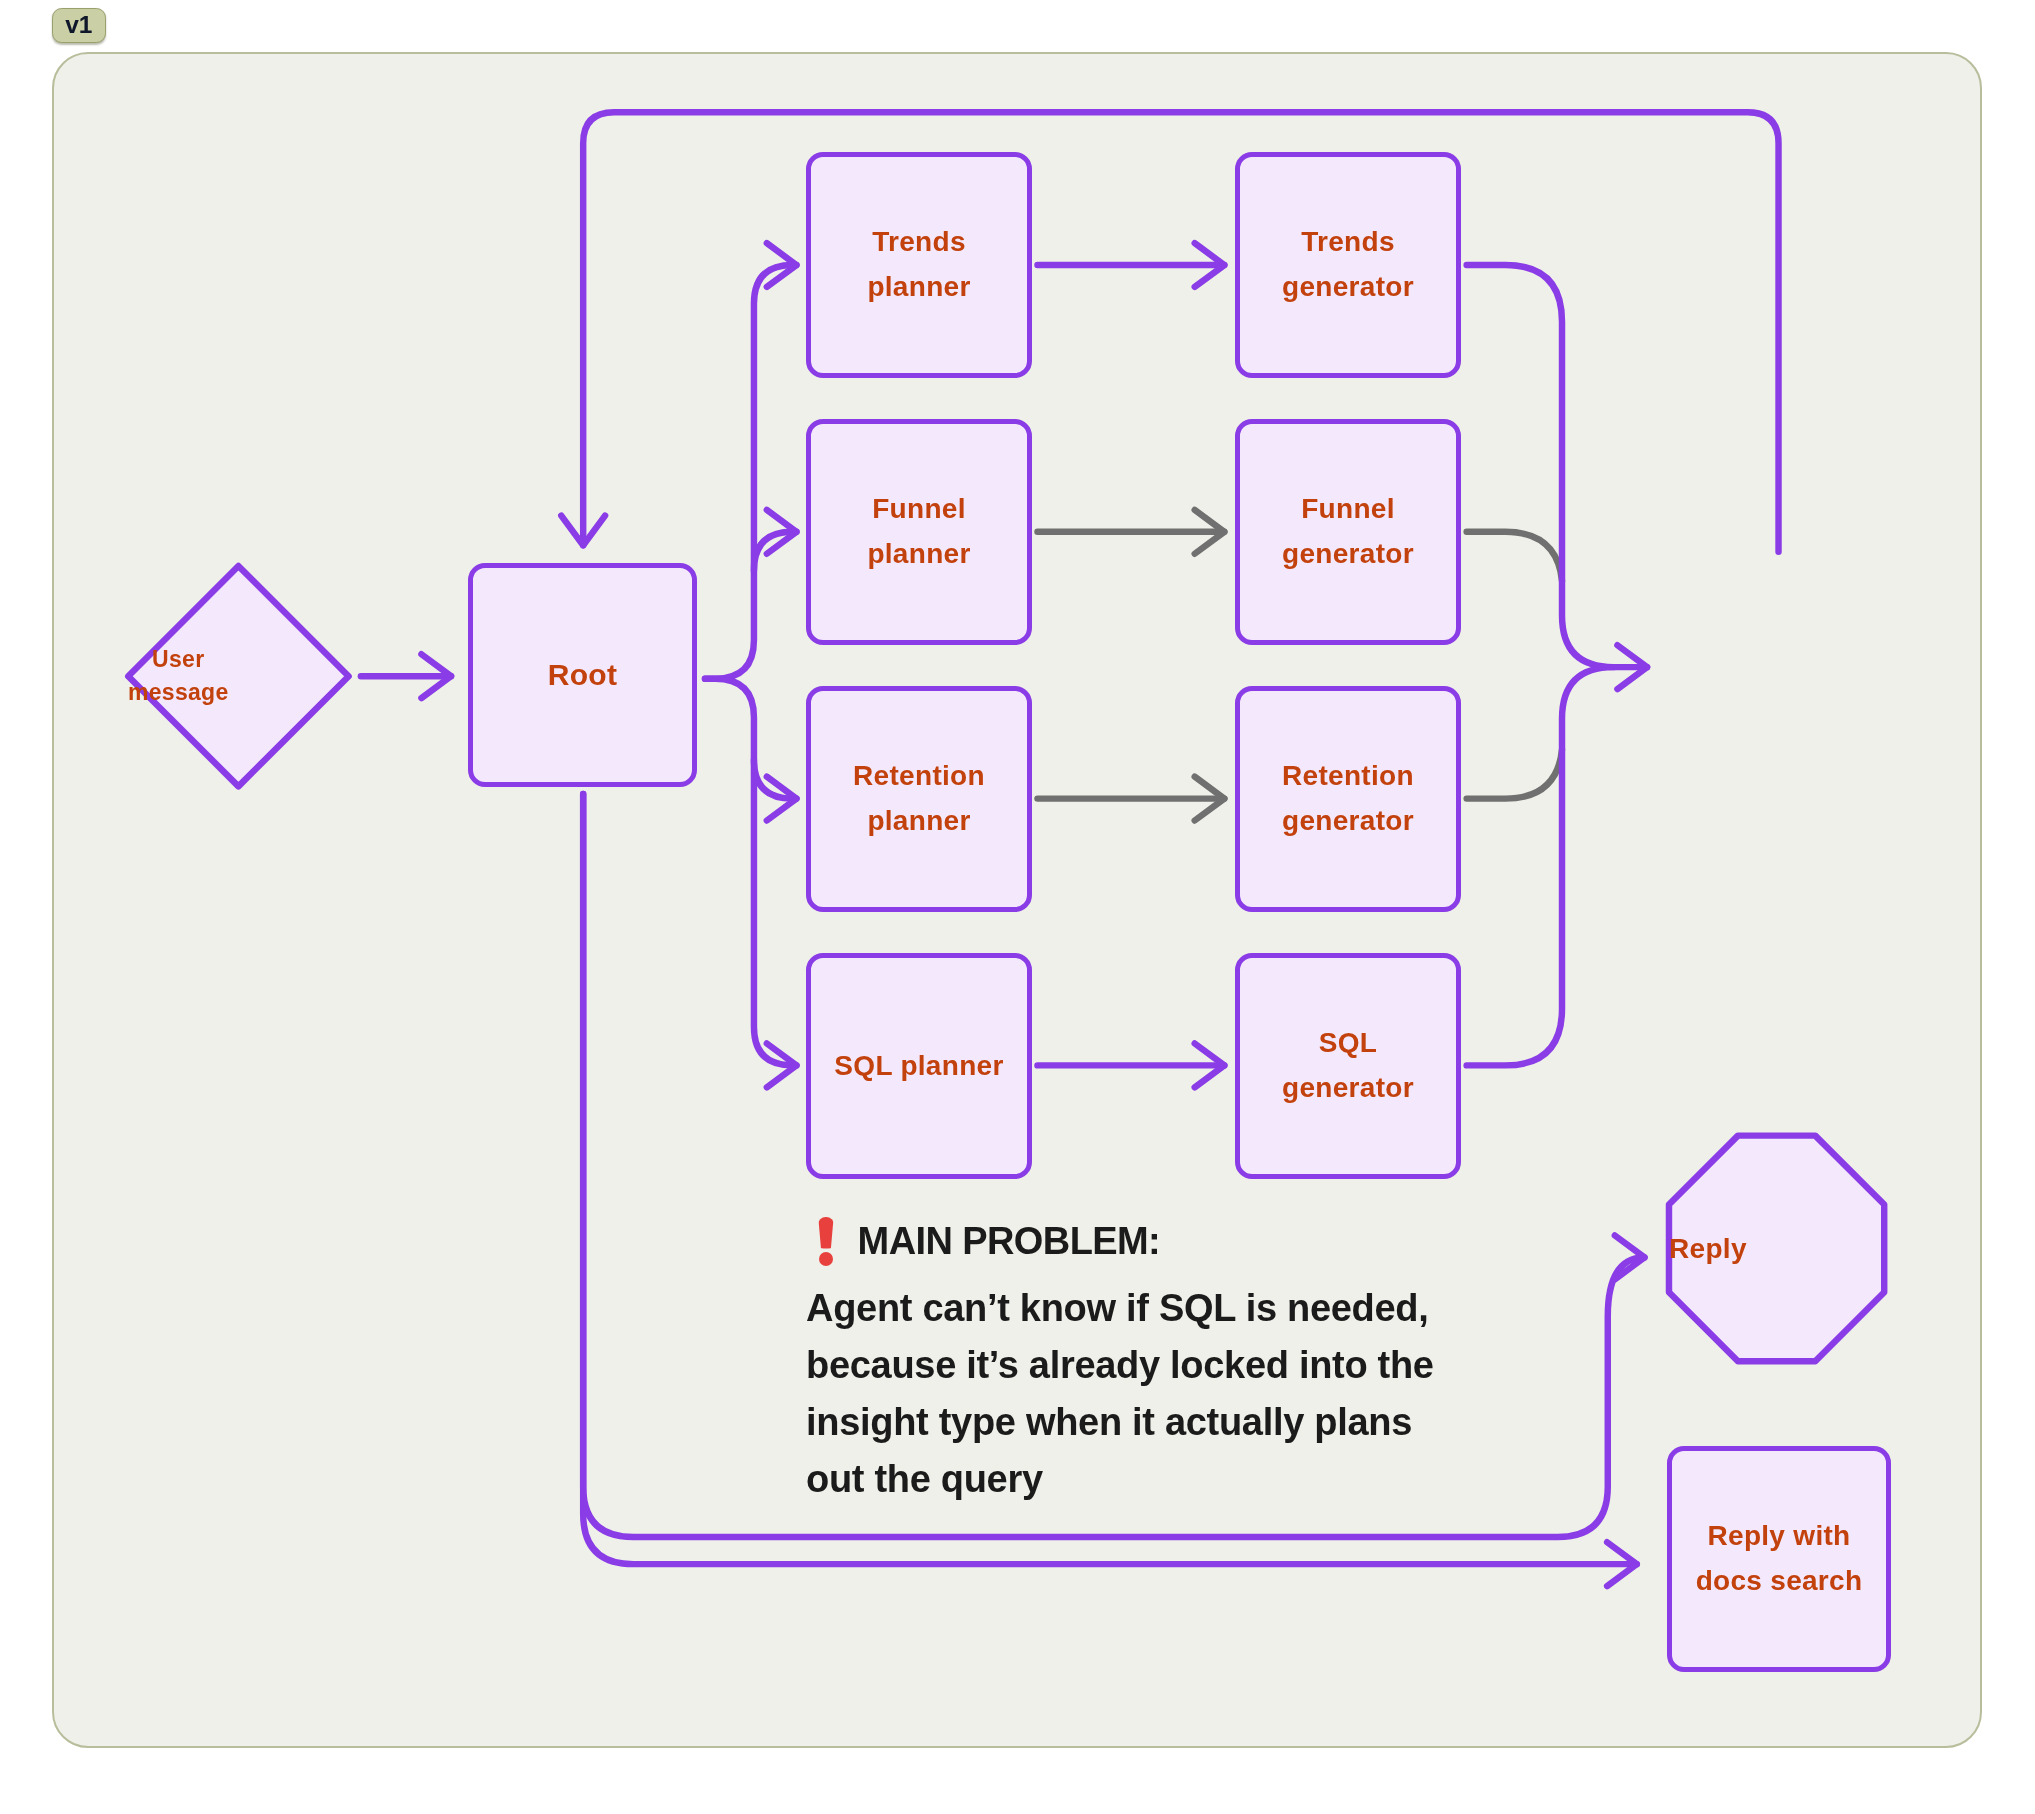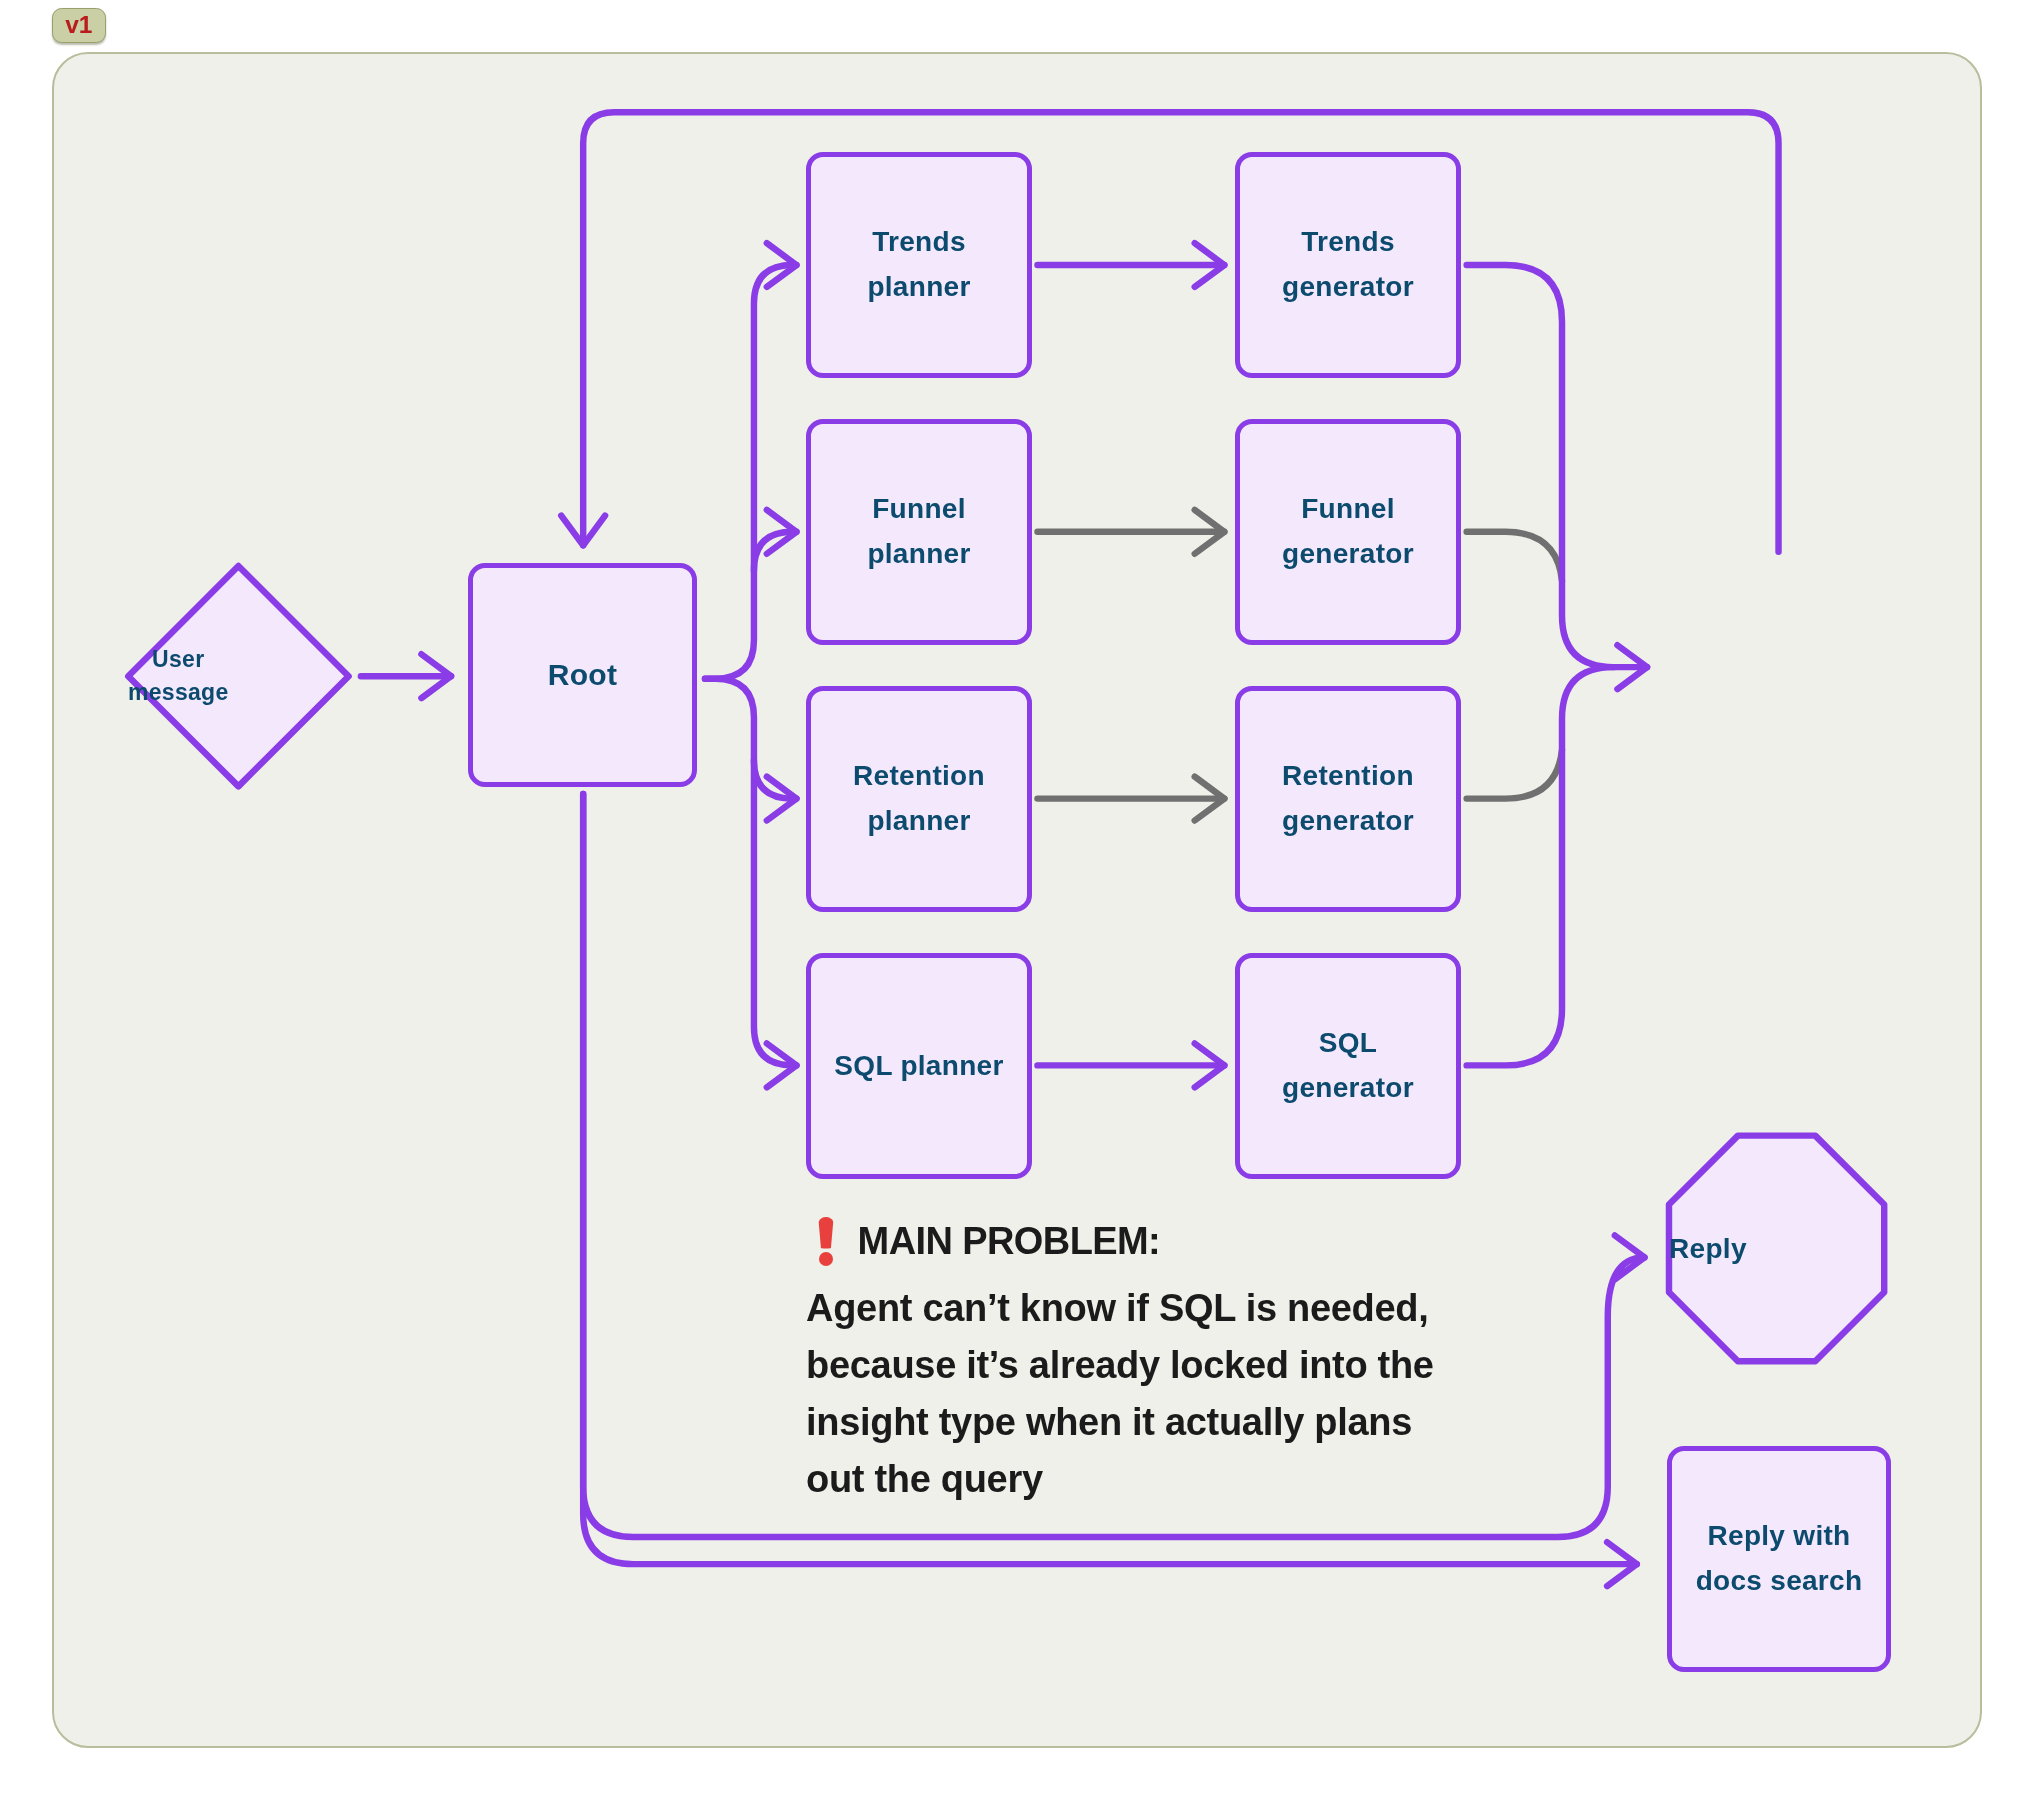--- a/index.html
+++ b/index.html
@@ -1,34 +1,34 @@
 <!DOCTYPE html>
 <html style="font-size:10.3px"><head>
 <meta charset="utf-8">
 <style>
   html,body{margin:0;padding:0;background:#ffffff;width:2035px;height:1815px;
     font-family:"Liberation Sans", sans-serif;}
   #screen{position:relative;width:2035px;height:1815px;overflow:hidden;background:#ffffff;}
 
   
   .badge{position:absolute;left:52px;top:7.7px;background:#cbcfa5;border:1.3px solid #9aa06c;
-    border-radius:9.7px;padding:2.6px 12.2px;font-size:24.5px;font-weight:600;color:#b91c1c;
+    border-radius:9.7px;padding:2.6px 12.2px;font-size:24.5px;font-weight:600;color:#0f172a;
     box-shadow:0 1.3px 1.9px rgba(60,65,30,.35);}
 
   
   .canvas{position:absolute;left:52px;top:52px;width:1930px;height:1696px;background:#eff0e9;
     border:2.6px solid #b8bd9c;border-radius:36px;box-sizing:border-box;}
 
   
   svg.edges{position:absolute;left:0;top:0;width:2035px;height:1815px;}
 
   
   .node{position:absolute;background:#f4e9fc;border:5.8px solid #8a3ce6;border-radius:17px;
     box-sizing:border-box;display:flex;align-items:center;justify-content:center;}
-  .lbl{white-space:pre-line;text-align:center;color:#0c4a6e;font-weight:bold;
+  .lbl{white-space:pre-line;text-align:center;color:#c2410c;font-weight:bold;
     font-size:28px;line-height:1.6;letter-spacing:0.3px;}
   .lbl.small{font-size:23px;line-height:1.45;}
   .lbl.big{font-size:30px;}
 
   
   .shape-label{position:absolute;display:flex;align-items:center;justify-content:flex-start;}
 
   
   .annotation{position:absolute;left:806px;top:1210px;width:799px;color:#1b1b1b;}
   .ann-head{display:flex;align-items:center;height:62px;}

